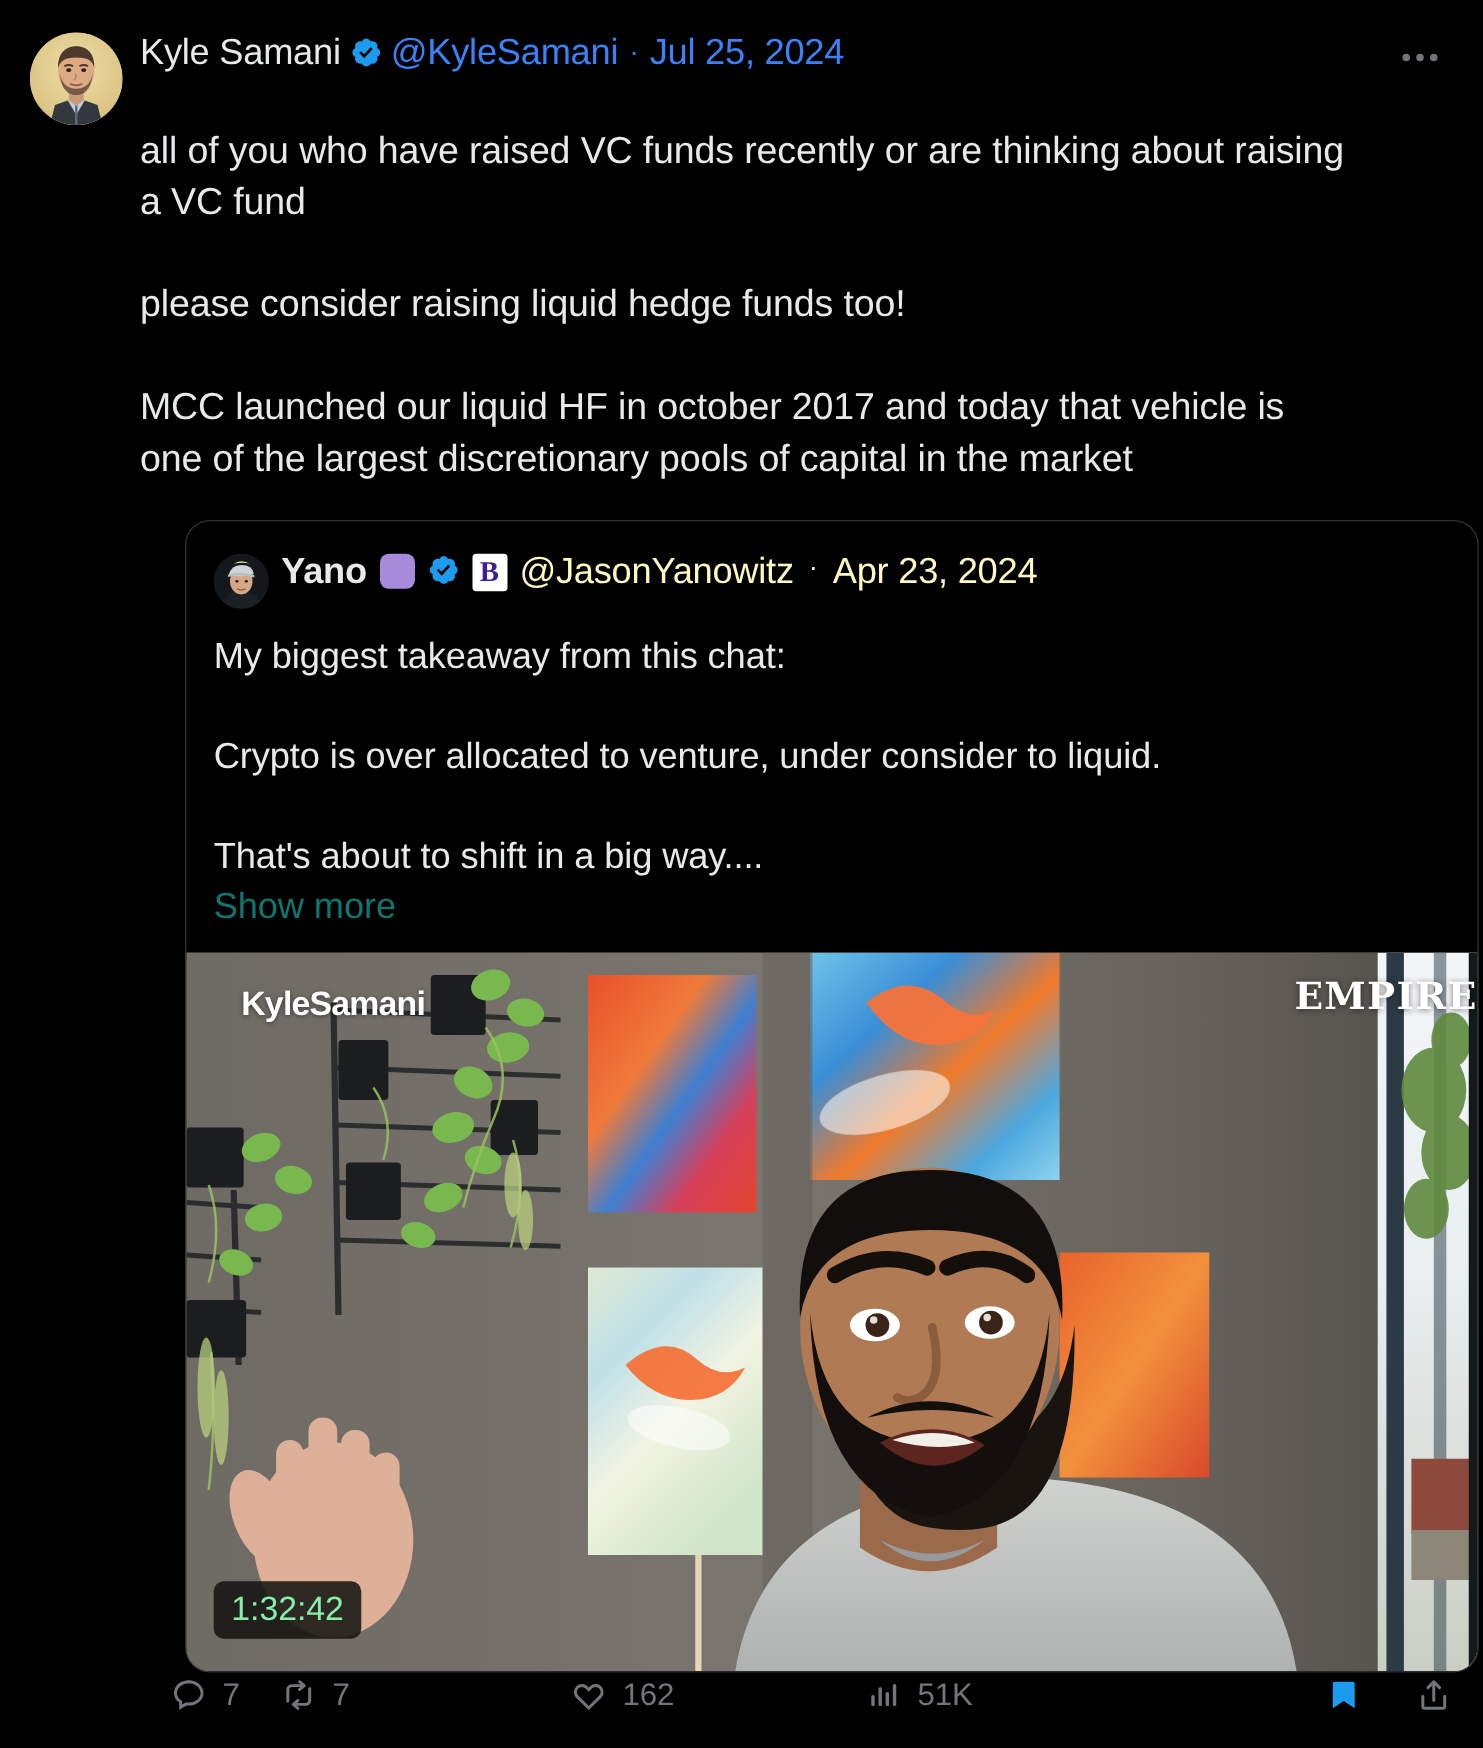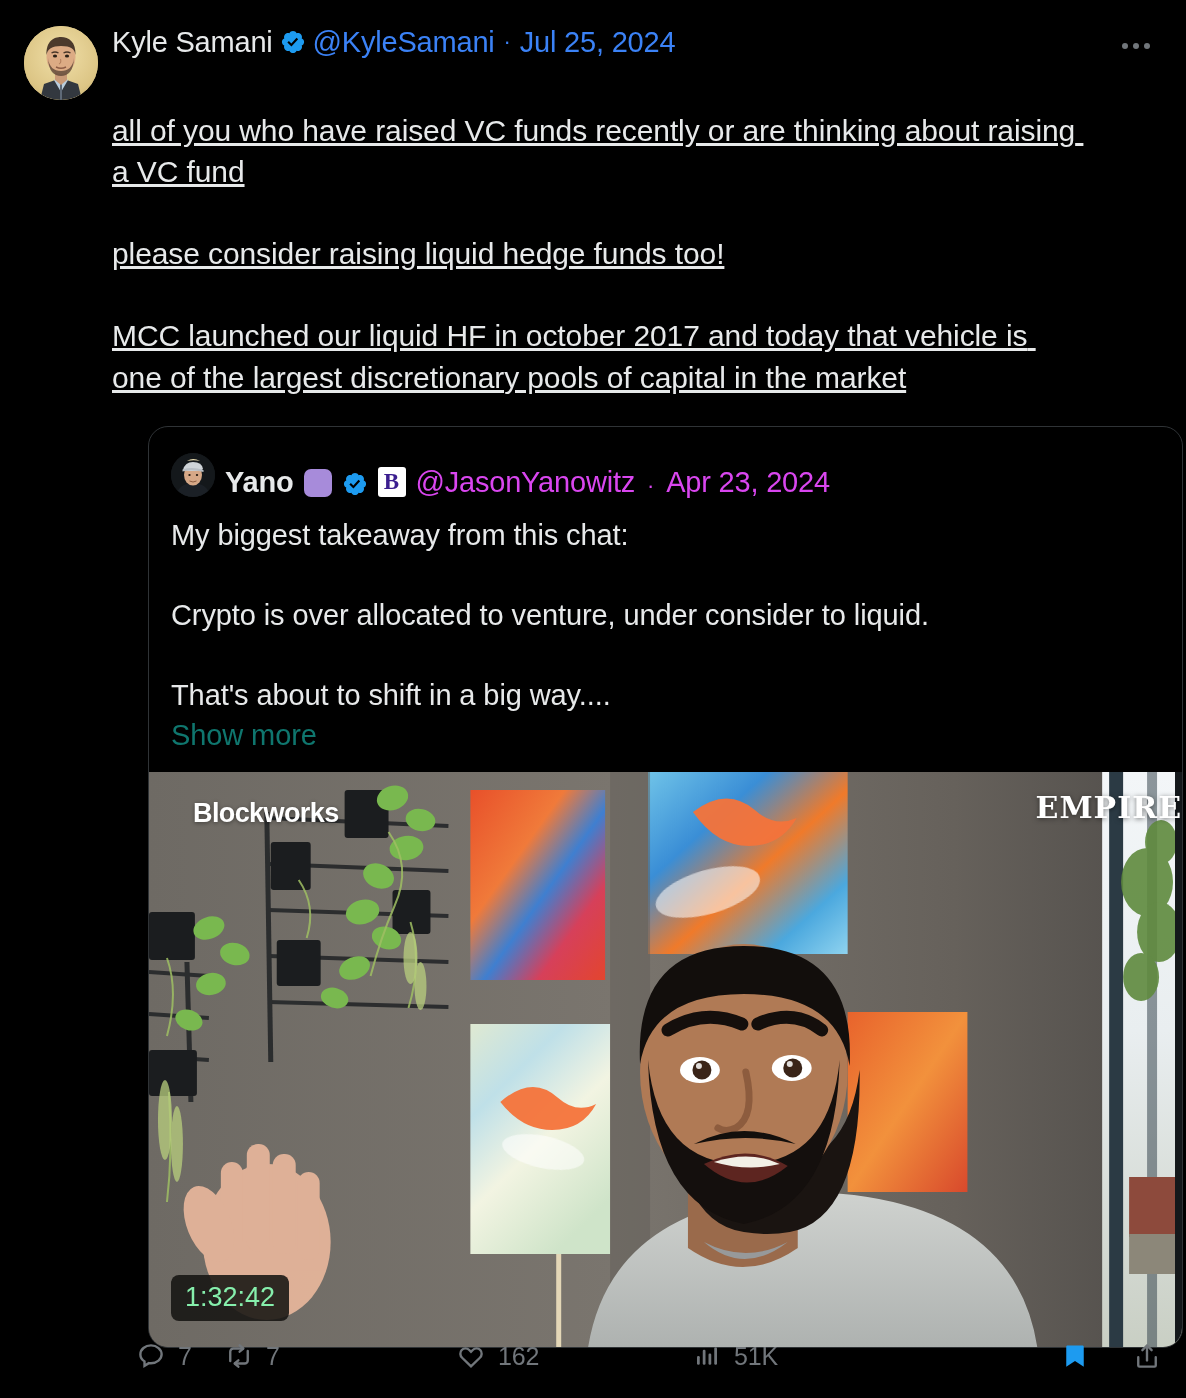--- a/index.html
+++ b/index.html
@@ -91,44 +91,43 @@
     cursor: pointer;
   }
   .more-btn i {
     width: 6px; height: 6px; border-radius: 50%;
     background: #71767b; display: block;
   }
 
   
   .body-text {
     padding-left: 88px;
-    margin-top: 10px;
+    margin-top: 0;
     font-size: 30px;
     line-height: 1.37;
     color: #e7e9ea;
     letter-spacing: -0.1px;
     white-space: pre-wrap;
     word-wrap: break-word;
     max-width: 1060px;
-    text-decoration: underline;
   }
 
   
   .quote-card {
     margin: 28px 0 0 124px;
     width: 1035px;
     border: 1px solid #2f3336;
     border-radius: 20px;
     overflow: hidden;
     background: #000;
   }
 
   .q-head {
     display: flex;
-    align-items: flex-end;
+    align-items: flex-start;
     gap: 10px;
     padding: 26px 22px 0 22px;
     white-space: nowrap;
     line-height: 1;
   }
 
   .q-avatar {
     width: 44px; height: 44px; border-radius: 50%;
     overflow: hidden; flex: 0 0 44px; background:#15191c;
   }
@@ -146,21 +145,21 @@
 
   .bw-logo {
     width: 28px; height: 30px; background: #ffffff;
     border-radius: 3px; flex: 0 0 28px;
     display: flex; align-items: center; justify-content: center;
     font-size: 23px; font-weight: 800; color: #3b1e8f;
     font-family: "Liberation Serif", serif; line-height: 1;
   }
 
   .q-handle, .q-sep, .q-date {
-    font-size: 29px; color: #d946ef; letter-spacing: -0.2px;
+    font-size: 29px; color: #fef9c3; letter-spacing: -0.2px;
   }
   .q-sep { font-size: 22px; padding: 0 2px; }
 
   .q-body {
     padding: 18px 22px 4px 22px;
     font-size: 29px;
     line-height: 1.38;
     color: #e7e9ea;
     letter-spacing: -0.1px;
     white-space: pre-wrap;
@@ -524,21 +523,21 @@
           <path d="M566 390 q36 -12 66 2 q-32 8 -66 -2 z" fill="#f2efe6"></path>
 
           <path d="M546 372 q50 -26 102 0 q-50 -12 -102 0 z" fill="#130f0c"></path>
 
           <path d="M556 470 q40 34 84 0 q-42 22 -84 0 z" fill="#97999a"></path>
         </g>
 
         <rect width="1035" height="575" fill="url(#p3)" opacity="0"></rect>
       </svg>
 
-      <div class="brand-bw">Blockworks</div>
+      <div class="brand-bw">KyleSamani</div>
       <div class="brand-empire">EMPIRE</div>
       <div class="duration">1:32:42</div>
     </div>
   </div>
 
   <div class="actions">
 
     <div class="act act-reply">
       <svg width="30" height="30" viewBox="0 0 24 24">
         <path fill="none" stroke="#71767b" stroke-width="1.9" d="M12 3.5c-4.7 0-8.5 3.2-8.5 7.2 0 2.3 1.3 4.3 3.3 5.6v3.6l3.5-2.2c.5.1 1.1.1 1.7.1 4.7 0 8.5-3.2 8.5-7.1S16.7 3.5 12 3.5z"></path>

